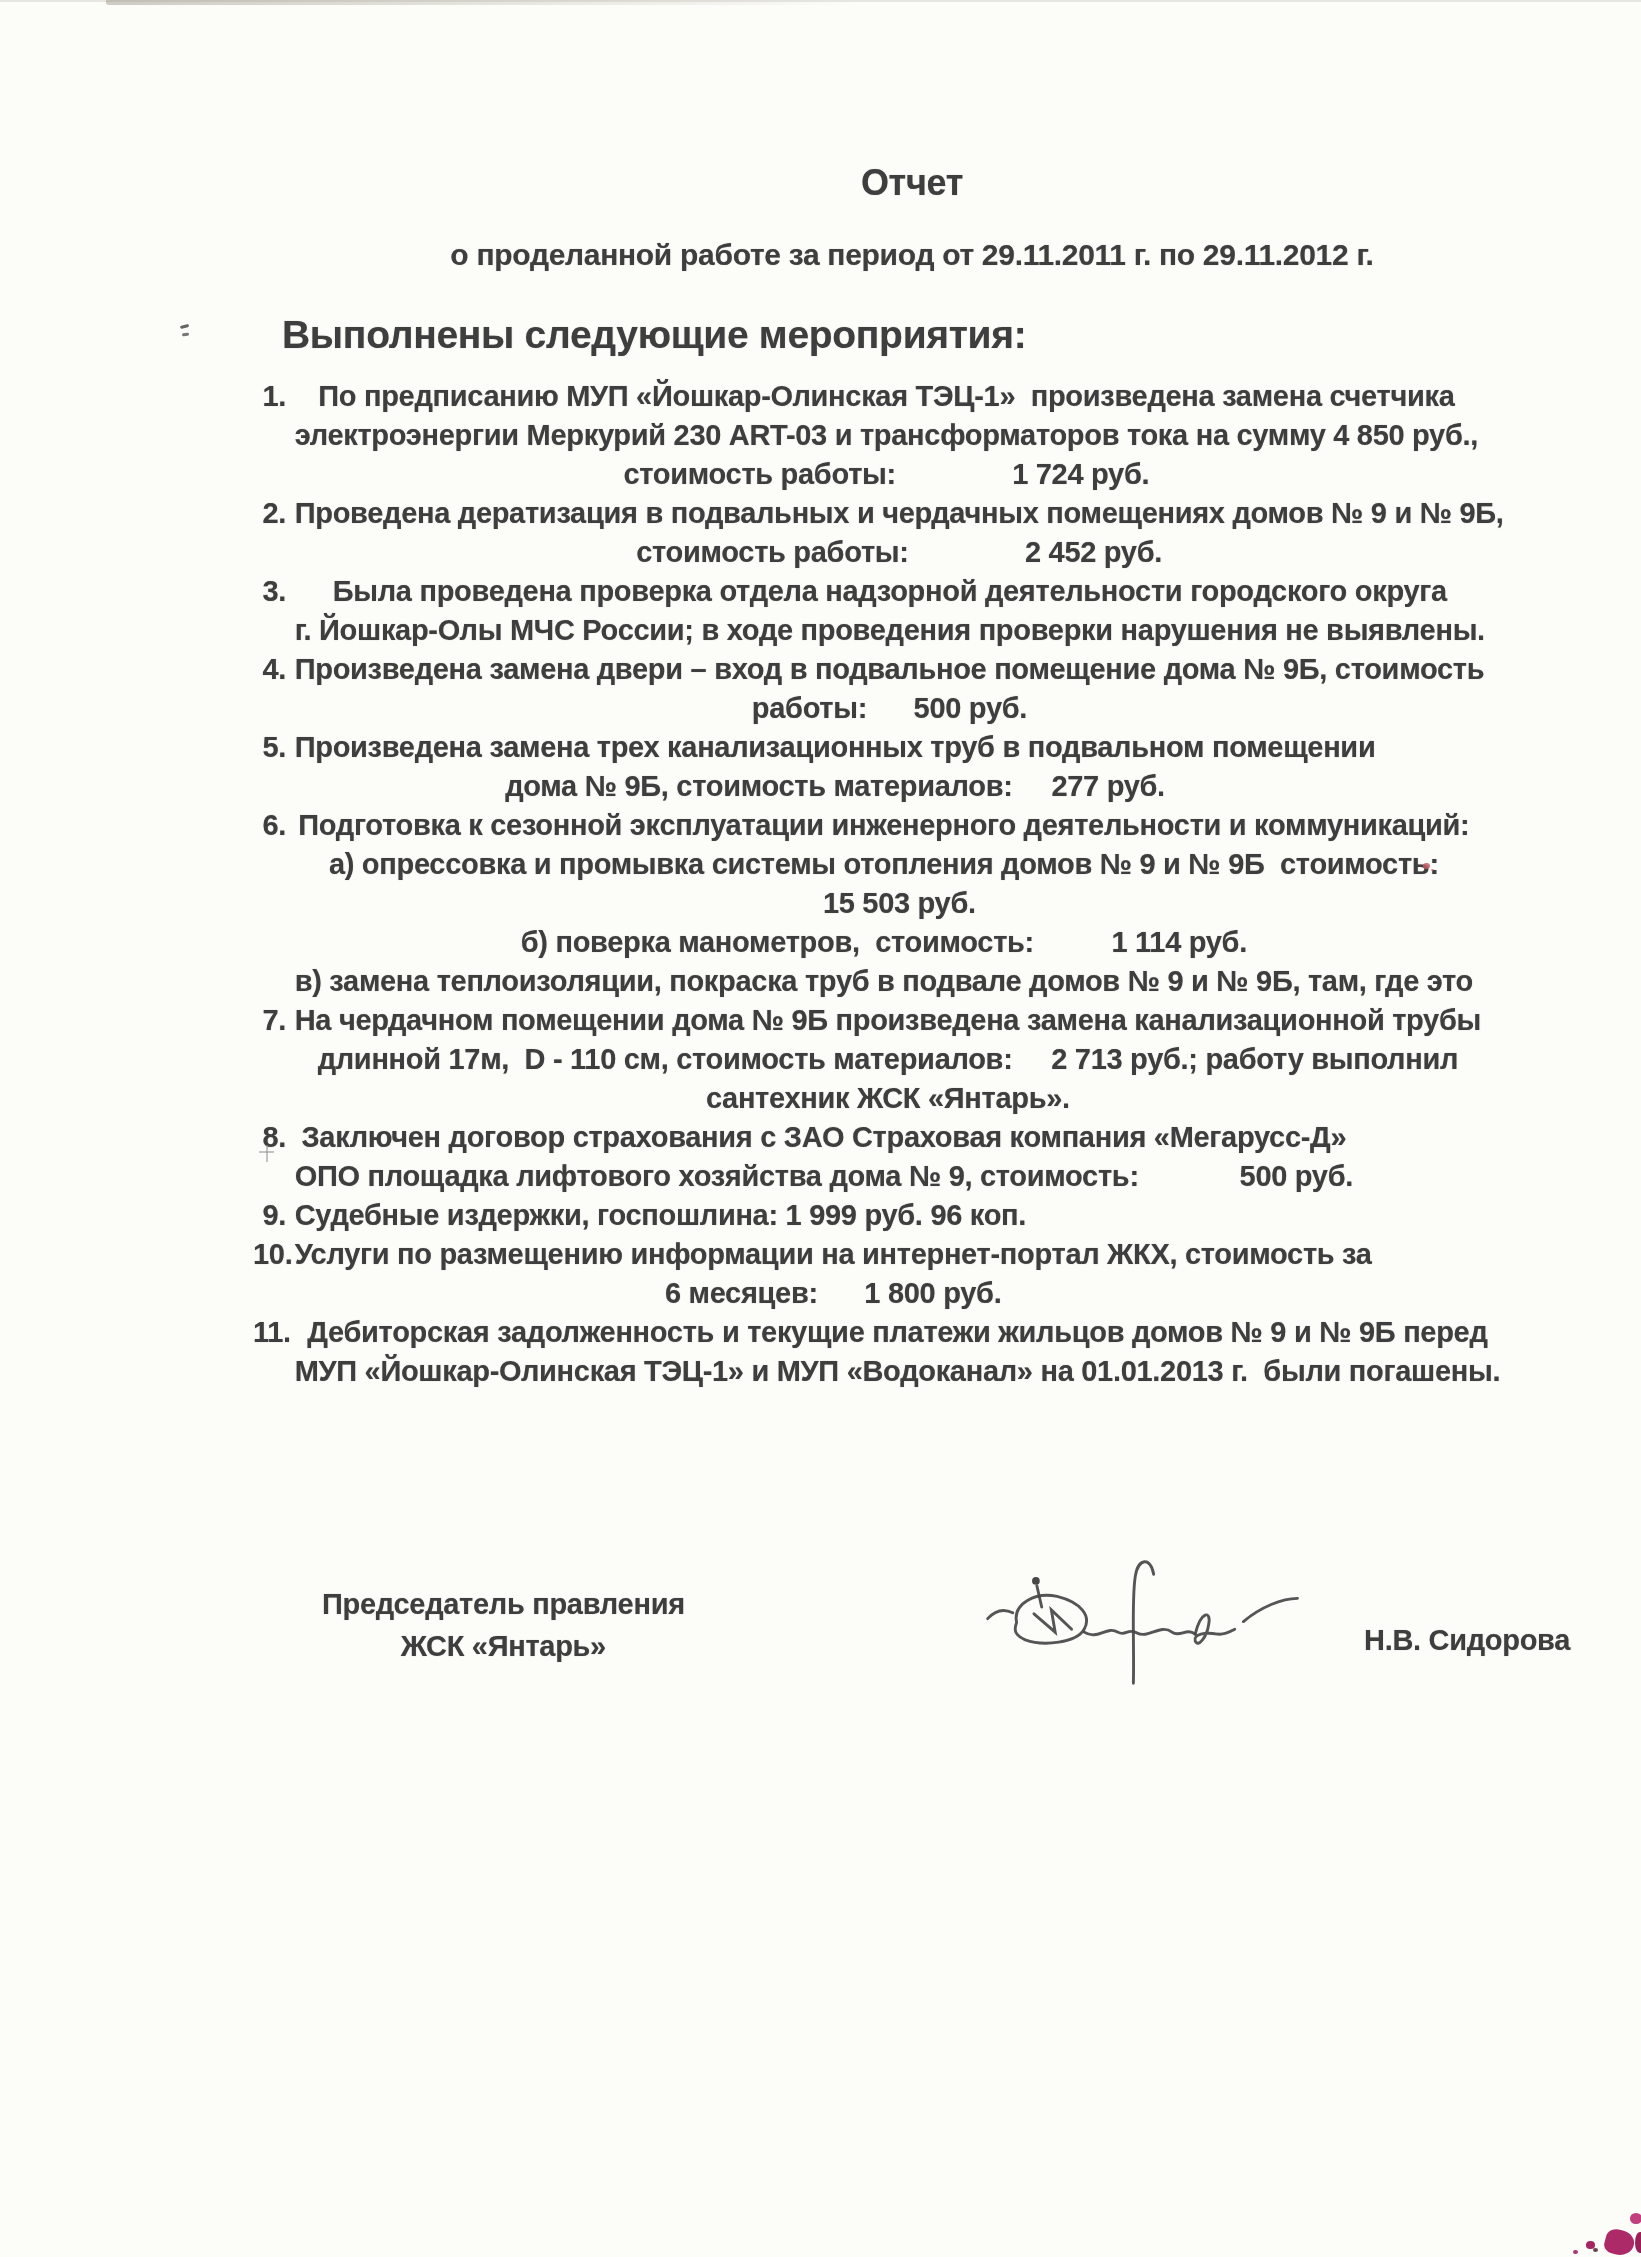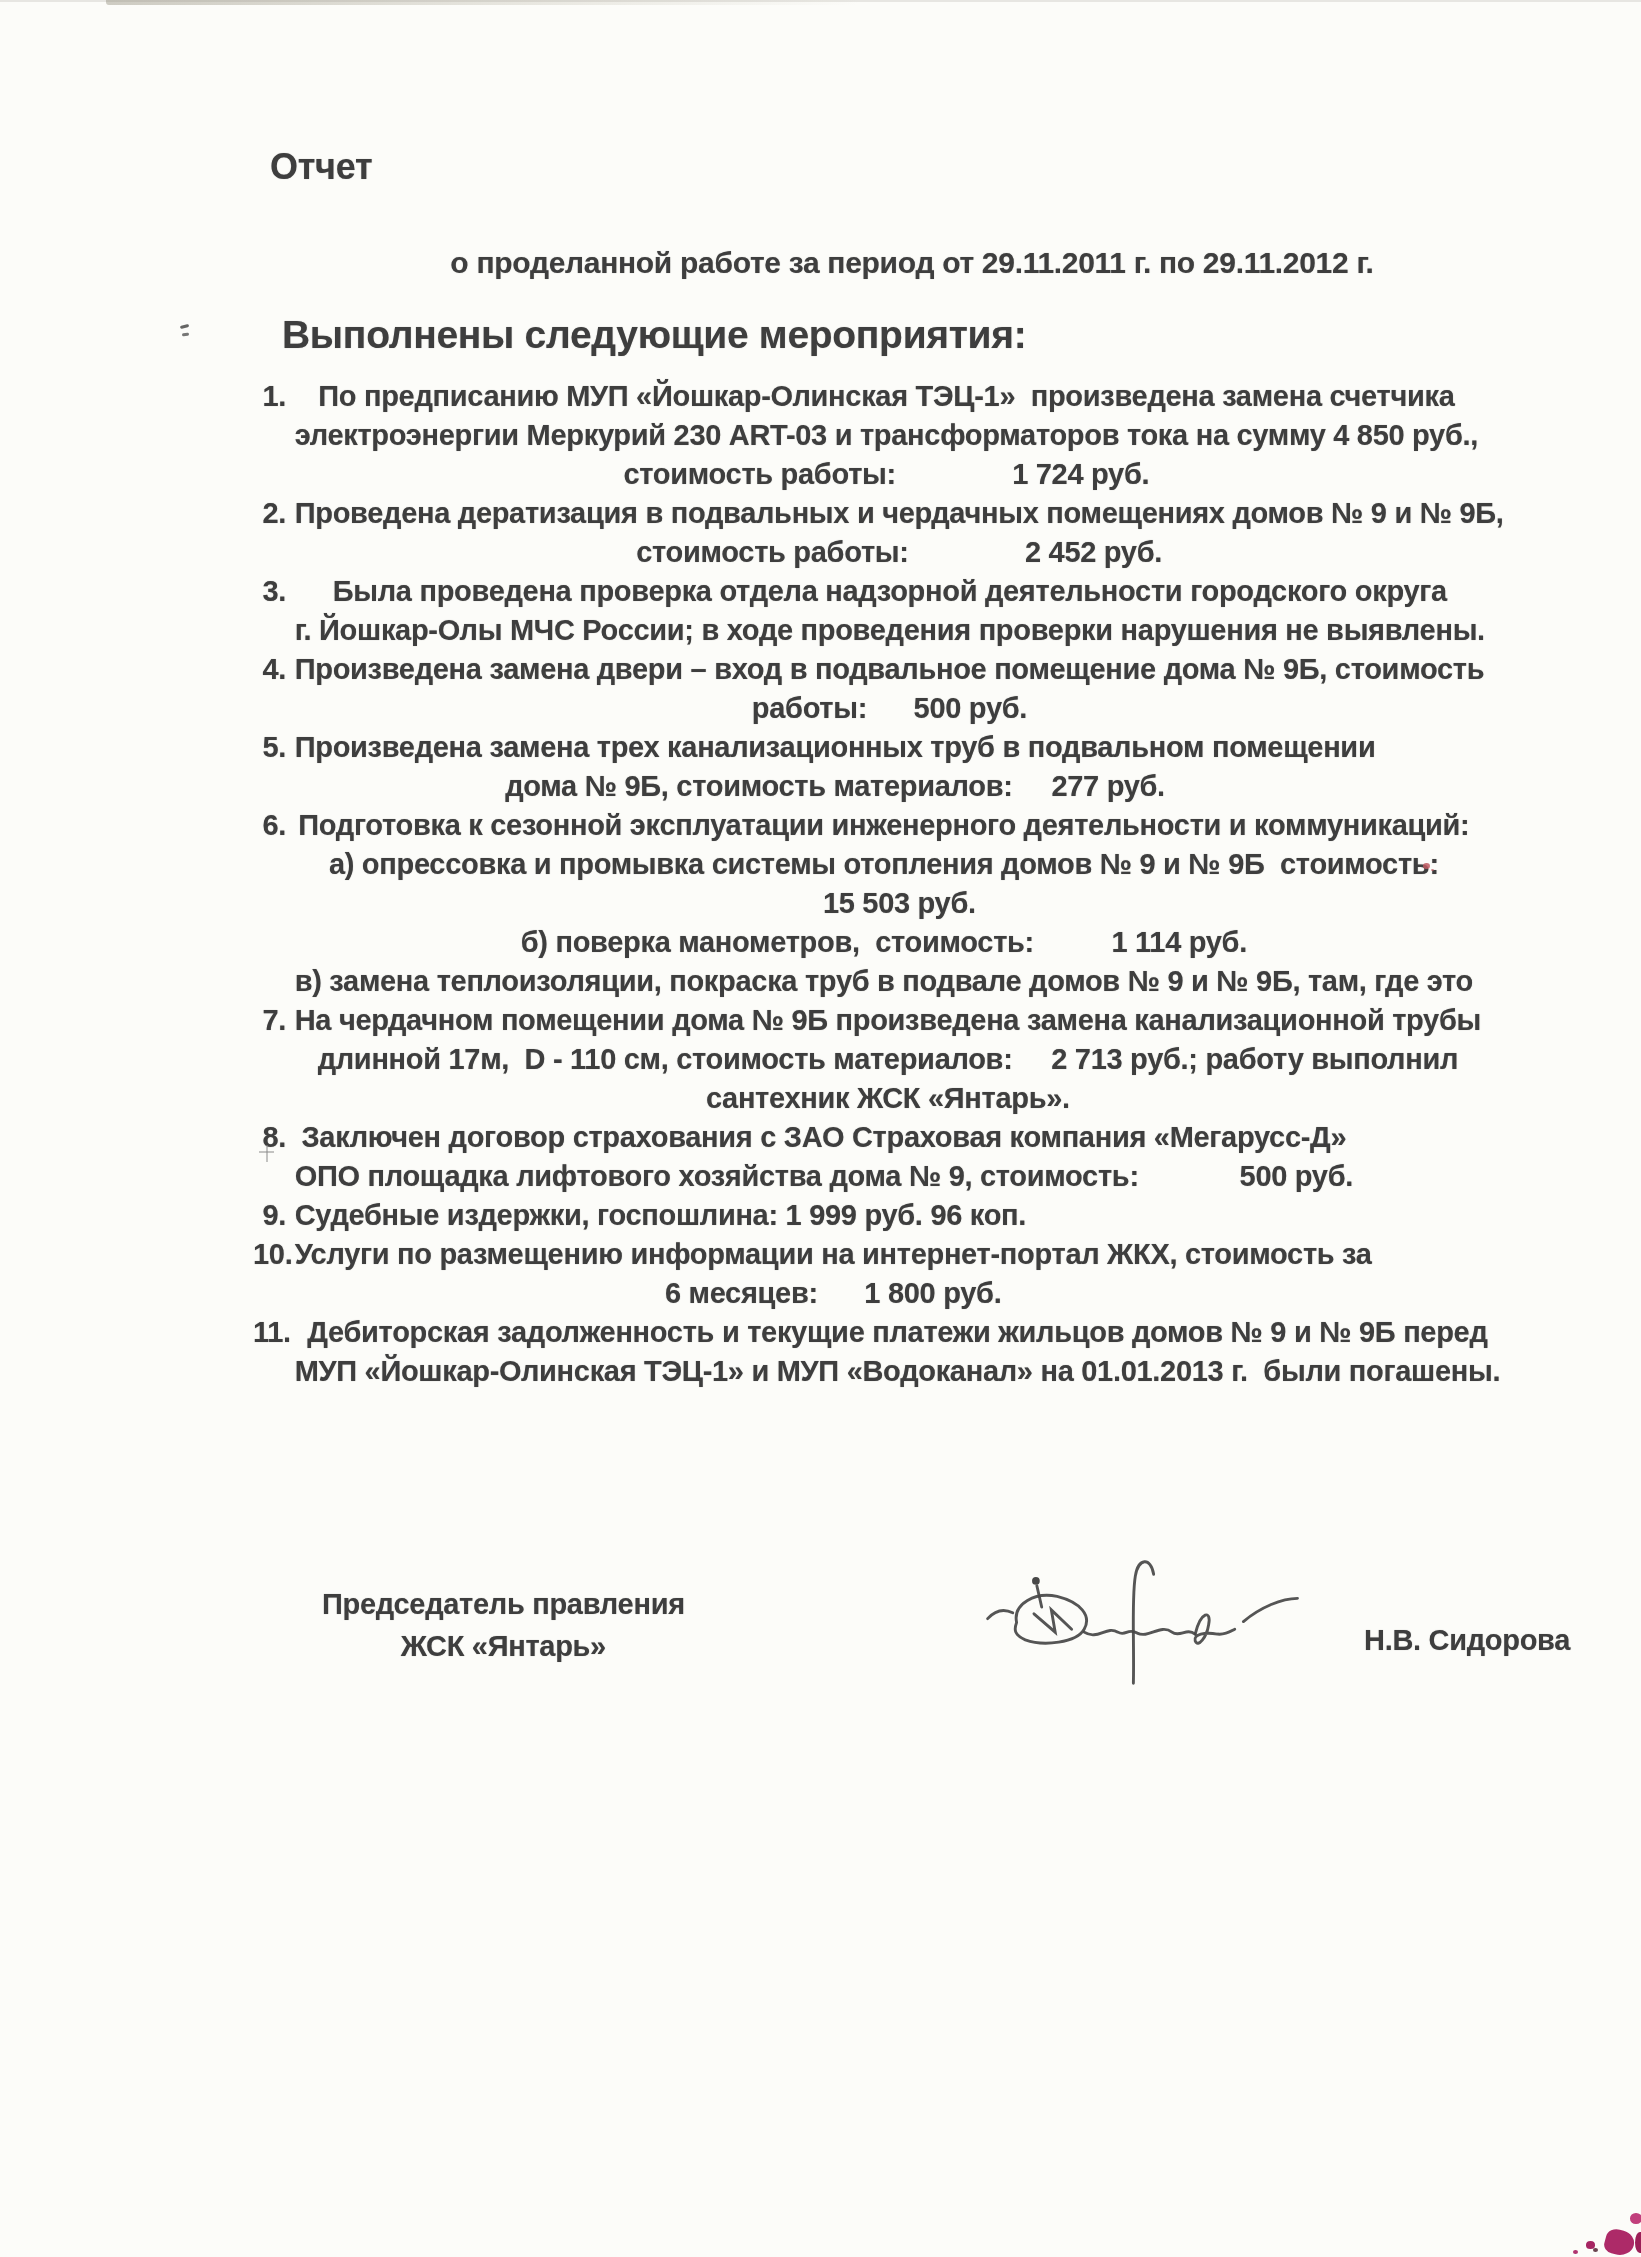--- a/index.html
+++ b/index.html
@@ -18,27 +18,27 @@
   .edge-top{
     position:absolute;left:106px;top:0;width:753px;height:4.8px;
     background:linear-gradient(90deg, rgba(150,145,128,.45), rgba(180,175,158,.25) 60%, rgba(180,175,158,0));
     border-radius:0 0 2.9px 2.9px;
   }
   .edge-top2{
     position:absolute;left:0;top:0;width:100%;height:1.9px;
     background:rgba(140,135,120,.18);
   }
   .title{
-    position:absolute;top:146px;left:270px;width:1284px;
-    margin:0;text-align:left;
+    position:absolute;top:162px;left:270px;width:1284px;
+    margin:0;text-align:center;
     font-size:36px;font-weight:600;
   }
   .subtitle{
     position:absolute;top:238px;left:183px;width:1458px;
-    text-align:center;font-size:30px;margin-top:8px;
+    text-align:center;font-size:30px;
   }
   .intro{
     position:absolute;top:313px;left:282px;
     font-size:39px;
   }
   .list{
     position:absolute;top:377px;left:253px;
     font-size:29px;line-height:39px;
   }
   .item{display:flex;}

